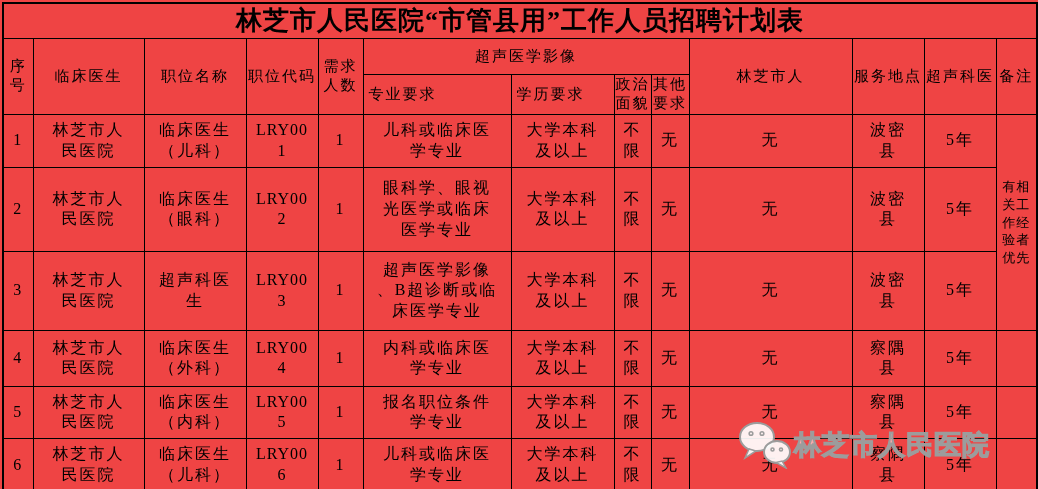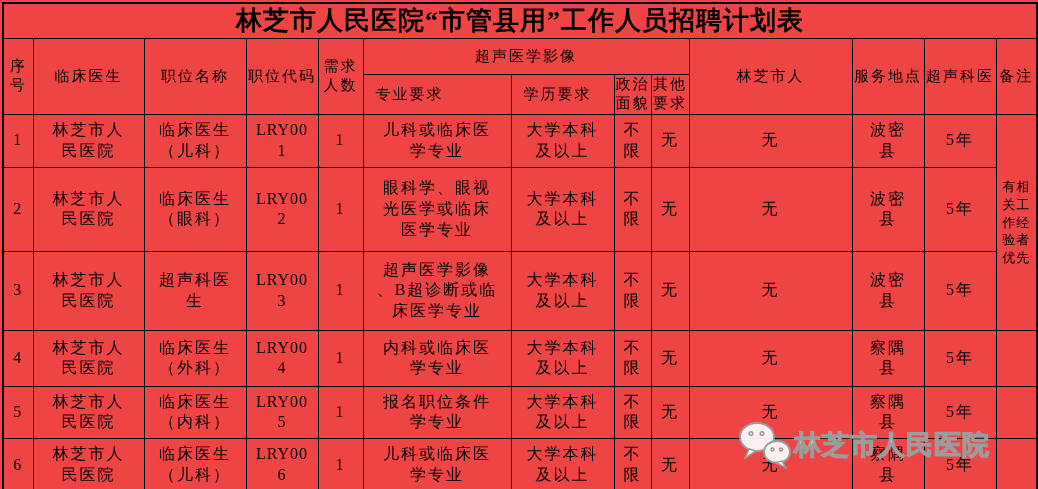--- a/index.html
+++ b/index.html
@@ -20,21 +20,21 @@
     color:#000; padding:0 1px; overflow:hidden;
   }
   tr.title-row { height:32px; }
   td.title-cell {
     font-size:26px; font-weight:bold; letter-spacing:1px;
     white-space:nowrap;
   }
   tr.head1 { height:36px; }
   tr.head2 { height:38px; }
   tr.head1 td, tr.head2 td { font-size:15px; letter-spacing:2px; }
-  td.al { text-align:left; padding-left:12px; }
+  td.al { text-align:left; padding-left:5px; }
   tr.r1 { height:53px; }
   tr.r2 { height:84px; }
   tr.r3 { height:79px; }
   tr.r4 { height:56px; }
   tr.r5 { height:52px; }
   tr.r6 { height:54px; }
   td.remark { font-size:13px; letter-spacing:1px; line-height:1.35; }
   td.code-cell { letter-spacing:1px; }
 
   .watermark {

